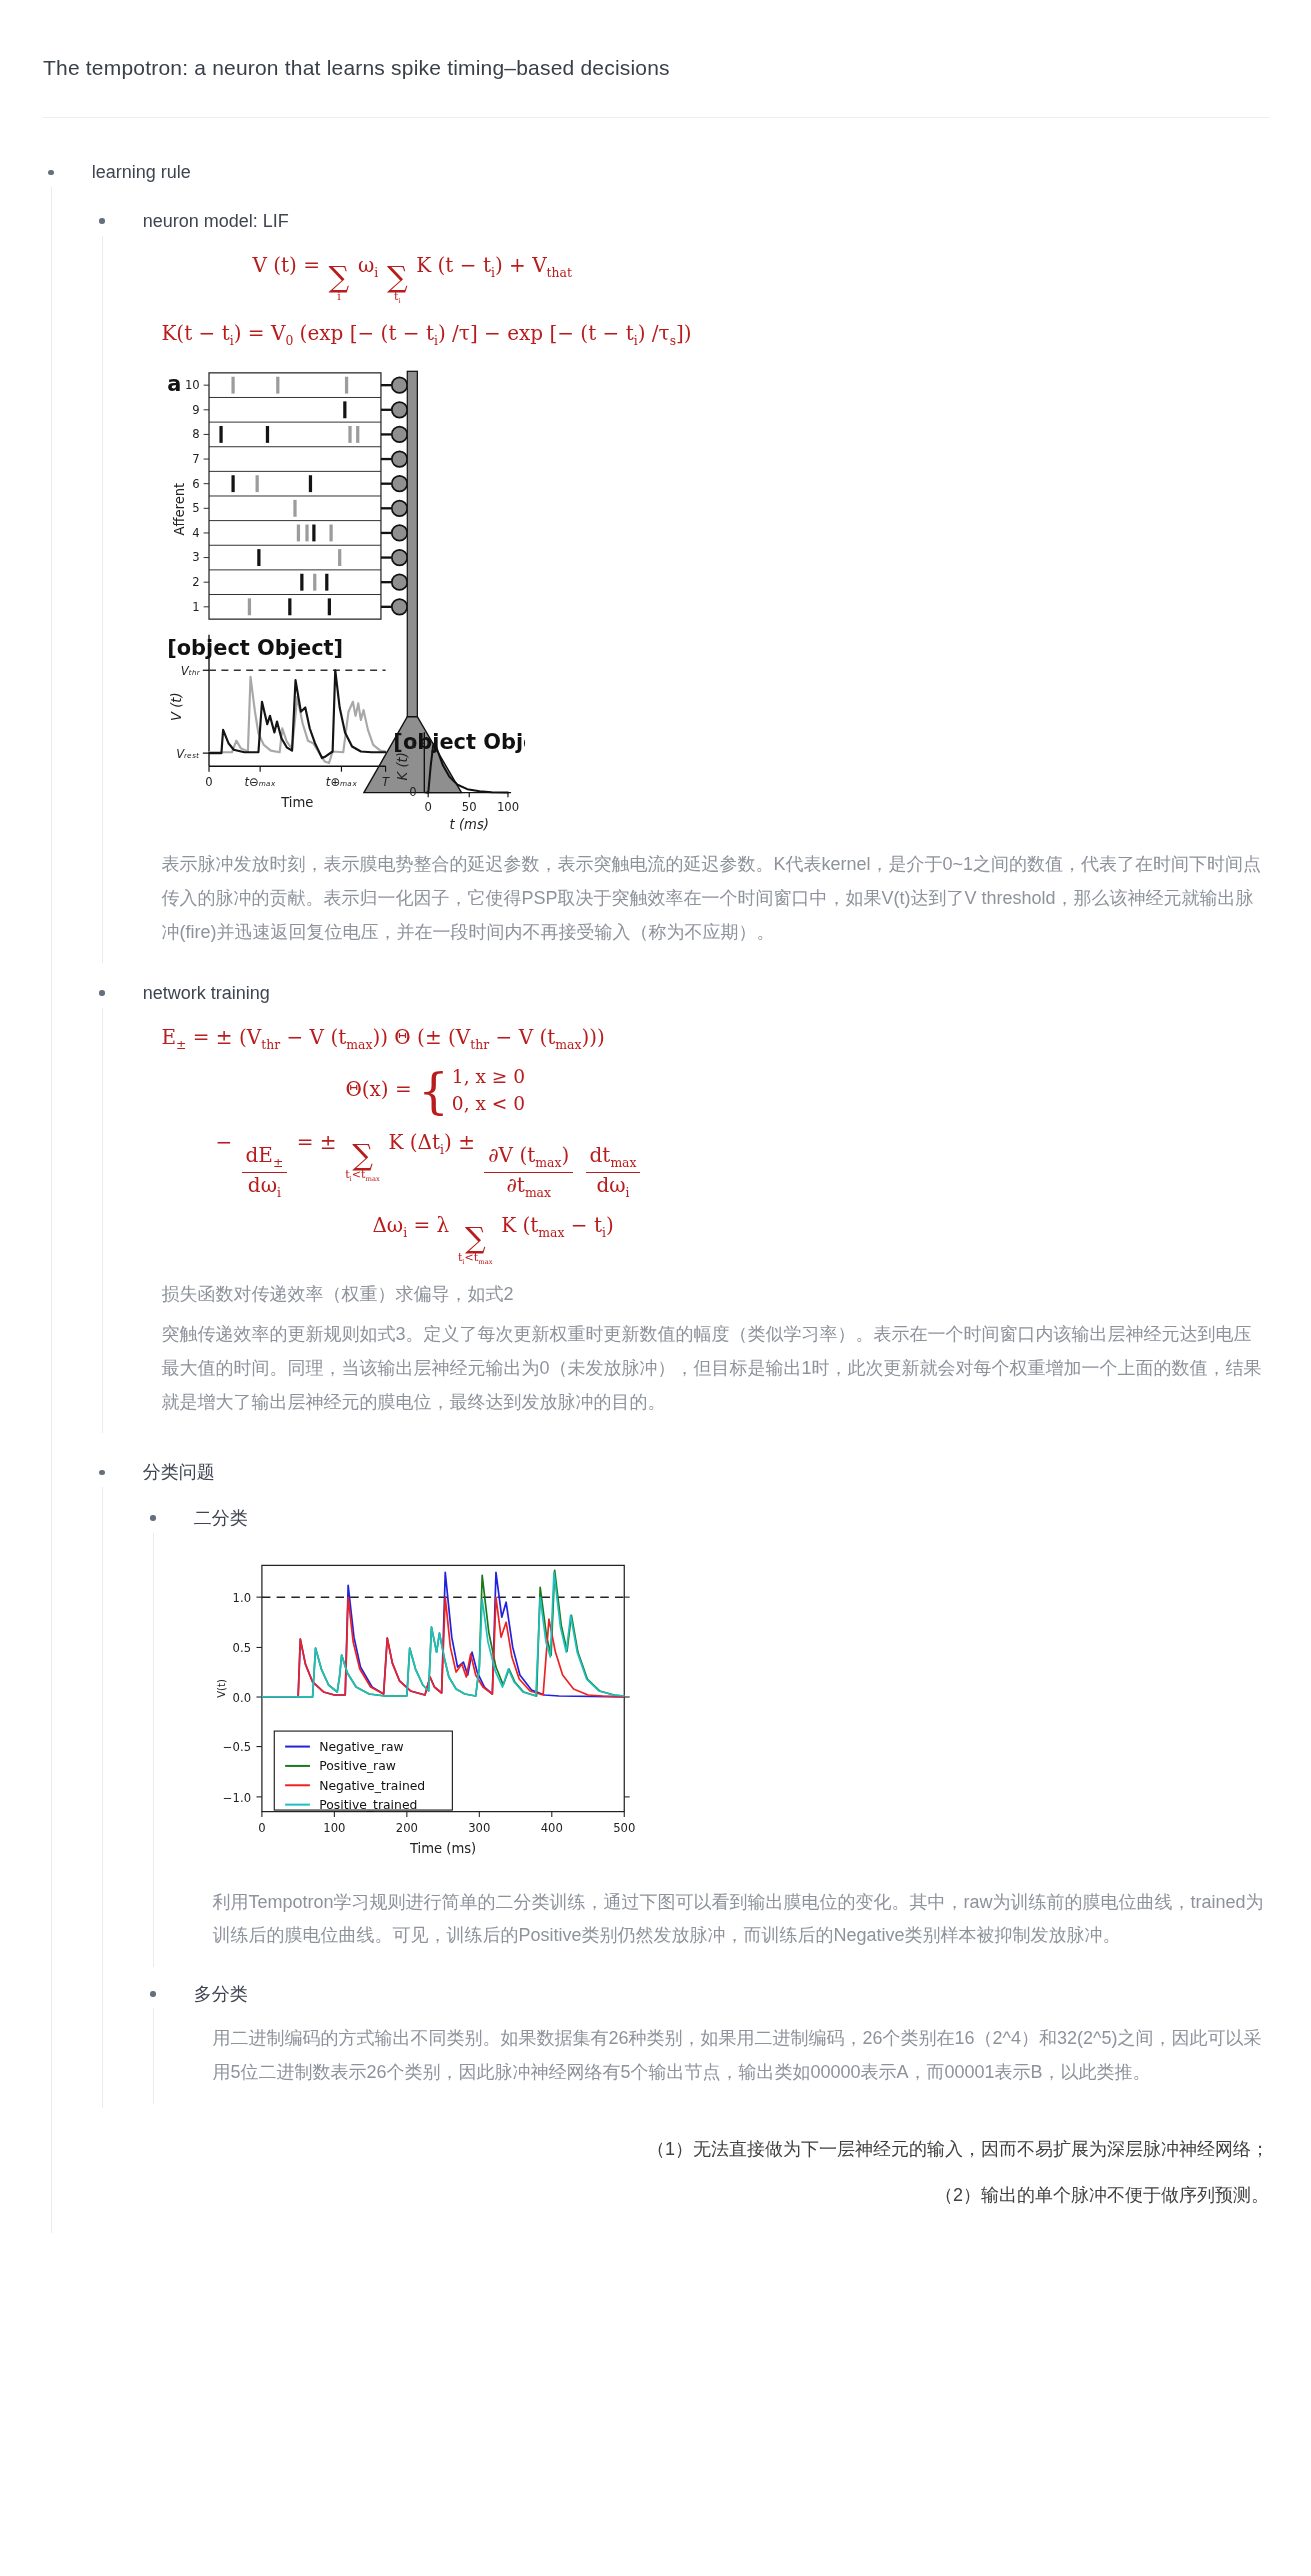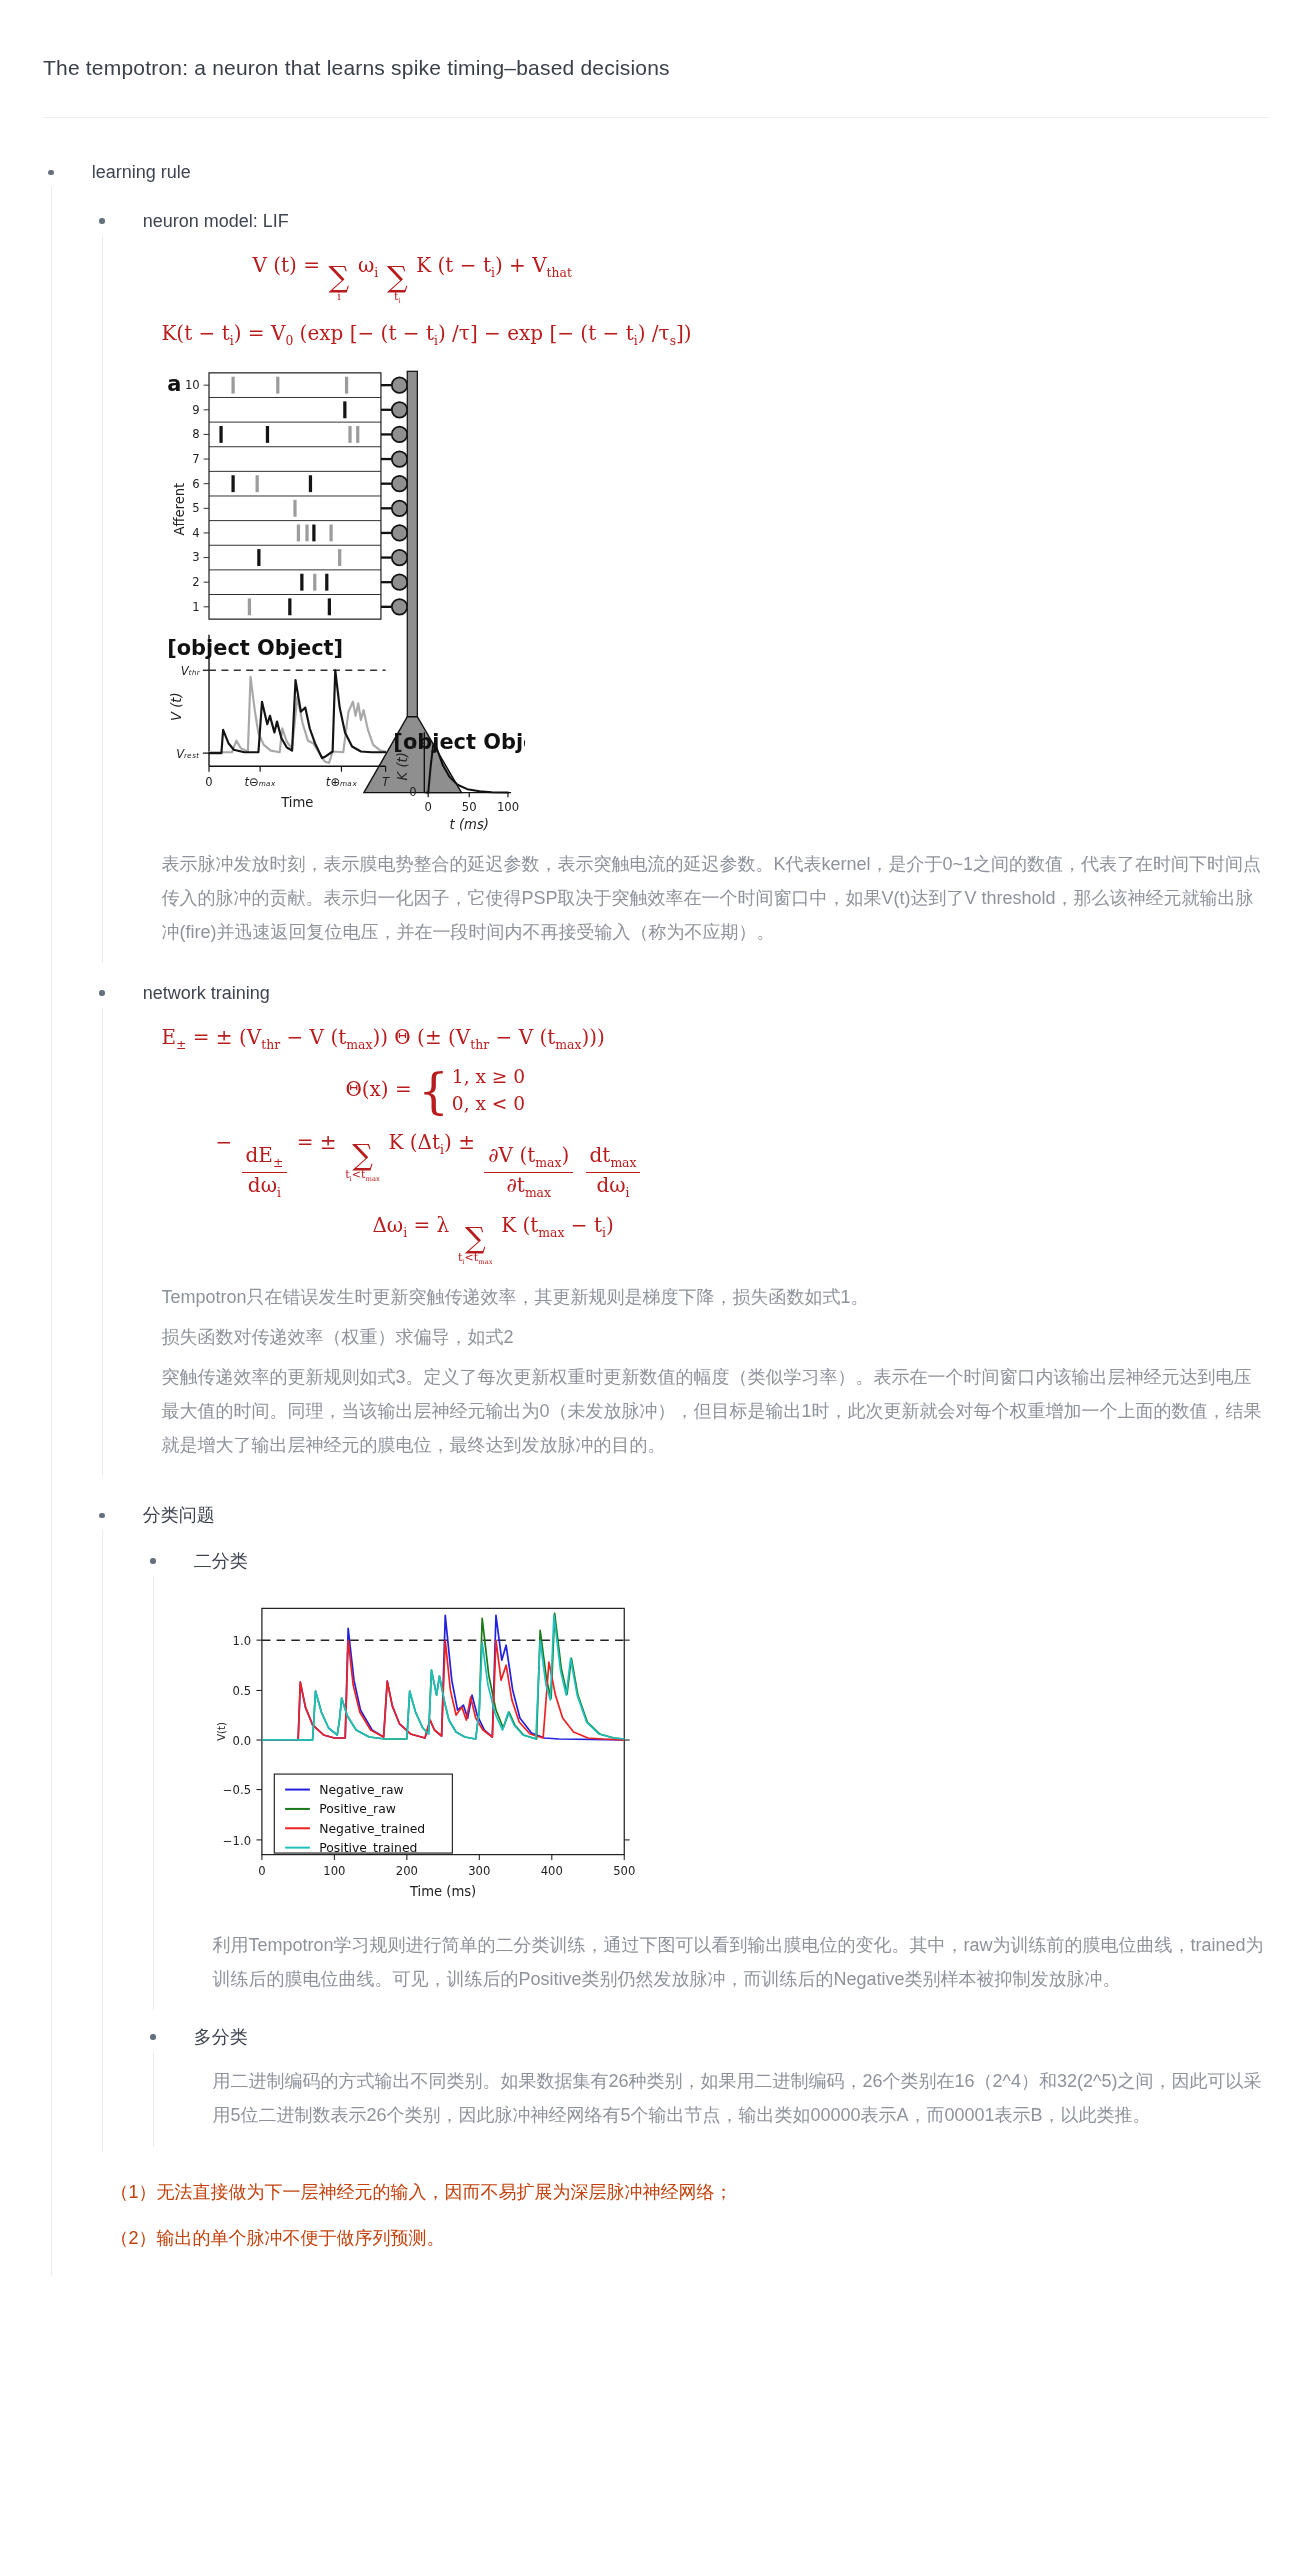--- a/index.html
+++ b/index.html
@@ -18,21 +18,21 @@
   .node-label { margin-left:38px; font-size:18px; color:#3e4450; line-height:1.6; }
   .children { margin-left:3px; border-left:0.8px solid #e9ebef; padding-left:47px; padding-top:4.6px; padding-bottom:4.6px; }
   .block { margin-left:11px; }
   .l1 { margin-top:26px; }
   .l2 { margin-top:15.5px; }
   .l3 { margin-top:12.4px; }
   .para {
     font-size:18px; color:#8d929b; line-height:1.88;
     margin:9.3px 0 9.3px 11px; max-width:1147px;
   }
-  .weak-item { font-size:18px; color:#c2410c; line-height:1.65; margin:17px 0 17px 11px; }
+  .weak-item { font-size:18px; color:#404040; line-height:1.65; margin:17px 0 17px 11px;text-align:right; }
   
   .math {
     font-family:"DejaVu Serif","Liberation Serif",serif;
     font-size:20px; color:#b91c1c; margin:12.4px 0 12.4px 11px; white-space:nowrap;
   }
   .math sub { font-size:62%; }
   .msum { display:inline-flex; flex-direction:column; align-items:center; vertical-align:-15.5px; margin:0 2.3px; }
   .msum .sig { font-size:29px; line-height:29px; }
   .msum .under { font-size:11px; line-height:11.6px; margin-top:-0.8px; }
   .mfrac { display:inline-flex; flex-direction:column; align-items:center; vertical-align:-13px; margin:0 3.1px; text-align:center; }
@@ -235,21 +235,20 @@
               <span class="top">∂V (t<sub>max</sub>)</span>
               <span class="bot">∂t<sub>max</sub></span>
             </span> <span class="mfrac">
               <span class="top">dt<sub>max</sub></span>
               <span class="bot">dω<sub>i</sub></span>
             </span></div>
         <div class="math block pl-f6">Δω<sub>i</sub> = λ <span class="msum">
               <span class="sig">∑</span>
               <span class="under">t<sub>i</sub>&lt;t<sub>max</sub></span>
             </span> K (t<sub>max</sub> − t<sub>i</sub>)</div>
-        <p class="para">Tempotron只在错误发生时更新突触传递效率，其更新规则是梯度下降，损失函数如式1。</p>
         <p class="para" style="margin-top:-3.1px">损失函数对传递效率（权重）求偏导，如式2</p>
         <p class="para" style="margin-top:-3.1px">突触传递效率的更新规则如式3。定义了每次更新权重时更新数值的幅度（类似学习率）。表示在一个时间窗口内该输出层神经元达到电压最大值的时间。同理，当该输出层神经元输出为0（未发放脉冲），但目标是输出1时，此次更新就会对每个权重增加一个上面的数值，结果就是增大了输出层神经元的膜电位，最终达到发放脉冲的目的。</p>
       </div>
     </div>
 
     <div class="children">
       <div class="row l2">
         <span class="bullet"></span>
         <span class="node-label">分类问题</span>
       </div>

